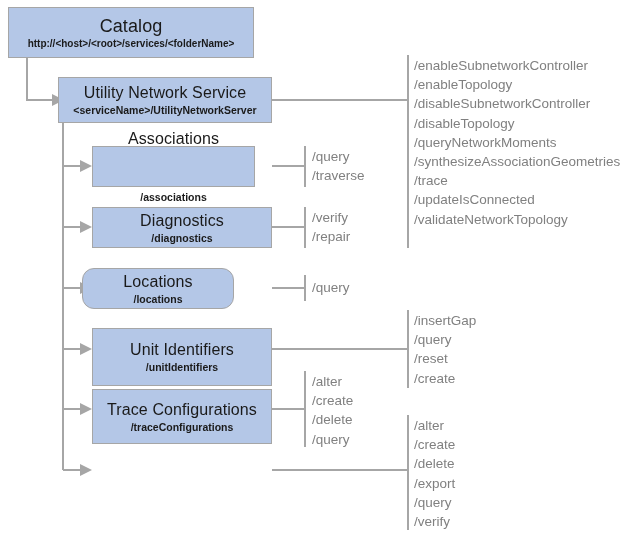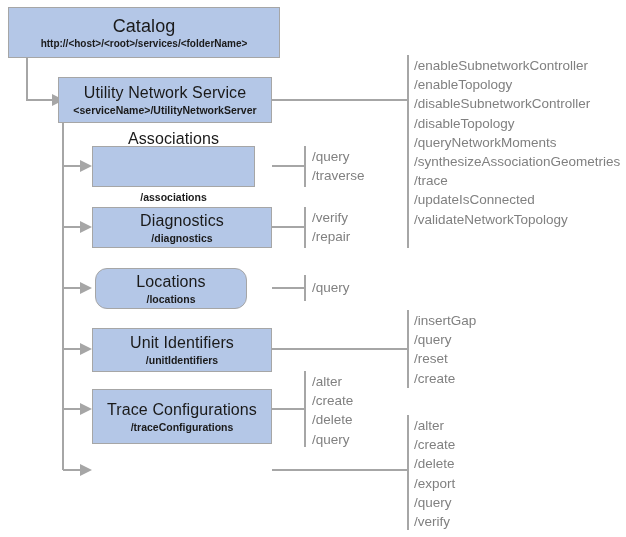--- a/index.html
+++ b/index.html
@@ -102,46 +102,46 @@
     <line x1="272" y1="349" x2="408" y2="349"></line>
     <line class="bracket" x1="408" y1="310" x2="408" y2="388"></line>
 
     <line x1="272" y1="409" x2="305" y2="409"></line>
     <line class="bracket" x1="305" y1="371" x2="305" y2="447"></line>
 
     <line x1="272" y1="470" x2="408" y2="470"></line>
     <line class="bracket" x1="408" y1="415" x2="408" y2="530"></line>
   </svg>
 
-  <div class="node root" style="left:8px;top:7px;width:272px;height:51px;">
+  <div class="node root" style="left:8px;top:7px;width:246px;height:51px;">
     <div class="title">Catalog</div>
     <div class="path">http://&lt;host&gt;/&lt;root&gt;/services/&lt;folderName&gt;</div>
   </div>
 
   <div class="node" style="left:58px;top:77px;width:214px;height:46px;">
     <div class="title">Utility Network Service</div>
     <div class="path">&lt;serviceName&gt;/UtilityNetworkServer</div>
   </div>
 
   <div class="node" style="left:92px;top:146px;width:163px;height:41px;gap:41px;">
     <div class="title">Associations</div>
     <div class="path">/associations</div>
   </div>
 
   <div class="node" style="left:92px;top:207px;width:180px;height:41px;">
     <div class="title">Diagnostics</div>
     <div class="path">/diagnostics</div>
   </div>
 
-  <div class="node" style="left:95px;top:268px;width:152px;height:41px;border-radius:12px;">
+  <div class="node" style="left:82px;top:268px;width:152px;height:41px;border-radius:12px;">
     <div class="title">Locations</div>
     <div class="path">/locations</div>
   </div>
 
-  <div class="node" style="left:92px;top:328px;width:180px;height:44px;">
+  <div class="node" style="left:92px;top:328px;width:180px;height:58px;">
     <div class="title">Unit Identifiers</div>
     <div class="path">/unitIdentifiers</div>
   </div>
 
   <div class="node" style="left:92px;top:389px;width:180px;height:55px;">
     <div class="title">Trace Configurations</div>
     <div class="path">/traceConfigurations</div>
   </div>
 
 

